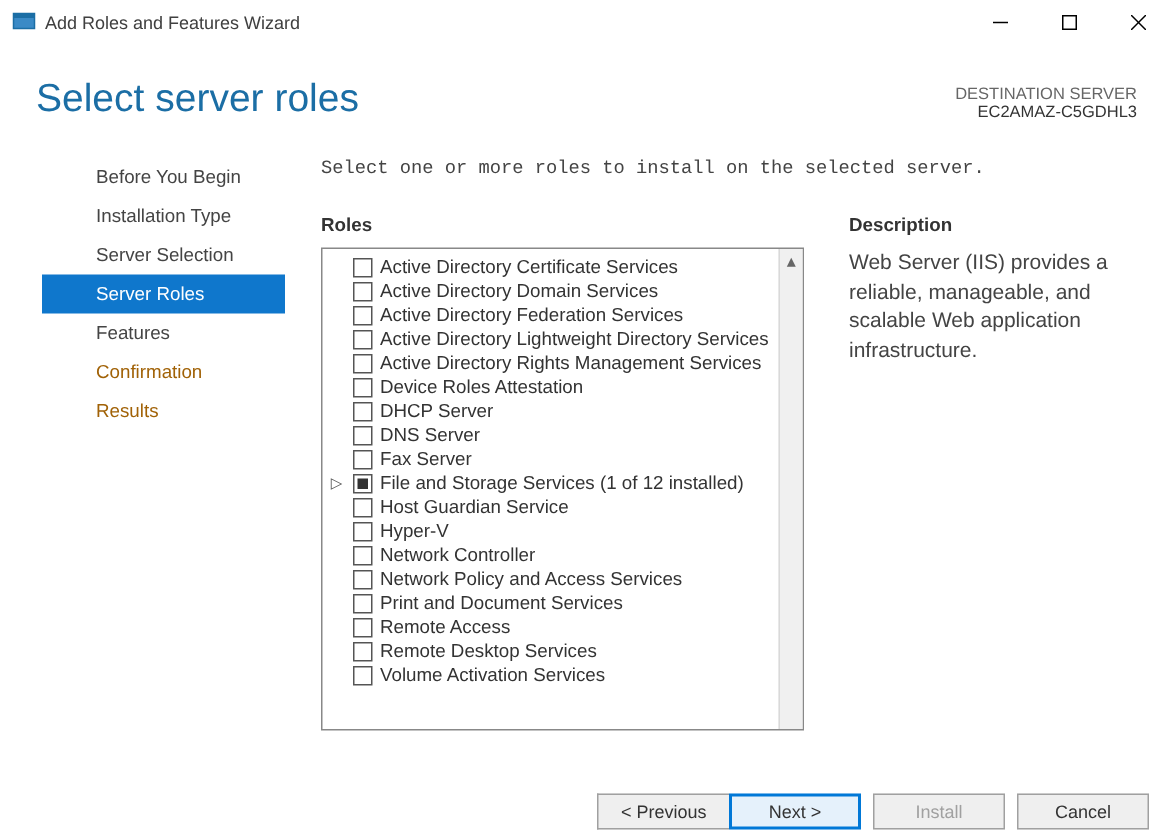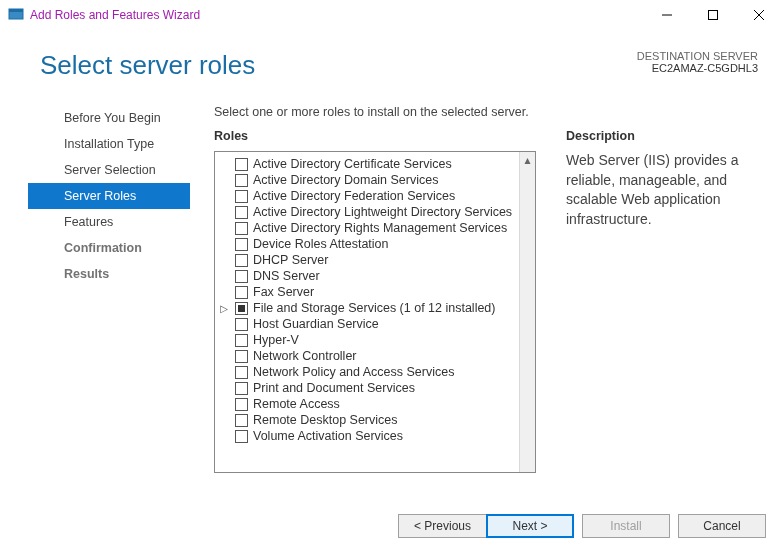--- a/index.html
+++ b/index.html
@@ -1,52 +1,52 @@
 <!DOCTYPE html>
 <html><head>
 <meta charset="utf-8">
 <style>
   * { box-sizing: border-box; margin: 0; padding: 0; font-family: "Segoe UI", Tahoma, sans-serif; }
   body { width: 782px; height: 557px; background: #fff; overflow: hidden; font-size: 12px; color: #333; }
   .titlebar { height: 30px; display: flex; align-items: center; padding: 0 0 0 8px; }
   .titlebar-icon { width: 16px; height: 16px; margin-right: 6px; }
-  .titlebar-title { font-size: 12px; color: #a21caf; flex: 1; }
+  .titlebar-title { font-size: 12px; color: #404040; flex: 1; }
   .win-controls { display: flex; }
   .win-btn { width: 46px; height: 30px; display: flex; align-items: center; justify-content: center; color: #000; }
   .win-btn svg { display: block; }
-  .header-row { display: flex; justify-content: space-between; align-items: flex-start; padding: 20px 24px 4px 24px; margin-left: 16px; }
+  .header-row { display: flex; justify-content: space-between; align-items: flex-end; padding: 20px 24px 4px 24px; }
   .page-title { font-size: 26px; font-weight: 300; color: #1b6ea5; }
   .dest { text-align: right; font-size: 11px; color: #555; }
   .dest .d1 { color: #666; display:block; }
   .dest .d2 { color: #333; display:block; }
   .content { display: flex; padding: 20px 0 0 0; }
   .sidebar { width: 190px; padding-top: 0; padding-left: 28px; }
   .sidebar-item { padding: 6px 0 6px 36px; font-size: 12.5px; color: #444; cursor: default; }
   .sidebar-item.active { background: #0f77cc; color: #fff; }
-  .sidebar-item.disabled { color: #737373; font-weight: bold; }
+  .sidebar-item.disabled { color: #a16207; }
   .main { flex: 1; padding: 0 24px 0 24px; display: flex; flex-direction: column; }
-  .instr { font-size: 12.5px; color: #444; margin-bottom: 10px; }
+  .instr { font-size: 12.5px; color: #444; margin-bottom: 24px; font-family: Liberation Mono, monospace; }
   .cols { display: flex; gap: 30px; }
   .roles-col { width: 322px; }
   .desc-col { flex: 1; }
   .sec-head { font-size: 12.5px; font-weight: 600; color: #333; margin-bottom: 8px; }
   .roles-box { border: 1px solid #888; height: 322px; position: relative; background: #fff; }
   .roles-scroll { position: absolute; inset: 0 16px 0 0; overflow-y: auto; padding: 4px 2px 4px 0; }
   .scrollbar { position: absolute; right: 0; top: 0; bottom: 0; width: 16px; background: #f0f0f0; border-left: 1px solid #d9d9d9; }
   .scroll-arrow { height:16px; display:flex; align-items:center; justify-content:center; color:#666; }
   .role-row { display: flex; align-items: center; height: 16px; margin: 0 0 0 20px; white-space: nowrap; font-size: 12.5px; color: #333; }
   .role-row .exp { width: 10px; text-align: center; color: #555; margin-left: -16px; margin-right: 6px; font-size: 10px; }
   .role-cb { width: 13px; height: 13px; border: 1px solid #555; background: #fff; margin-right: 5px; display:inline-block; position:relative; }
   .role-cb.tri::after { content: ""; position:absolute; inset:2px; background:#333; }
   .role-label { }
   .role-row.selected .role-label { background: #0099ff; color: #fff; padding: 0 2px; }
   .highlight-frame { border: 2px solid #e0342b; padding: 1px; display: inline-flex; align-items: center; margin-left: 16px; height:20px;margin-top:33px; }
   .highlight-frame .role-row { margin-left: 0; }
   .desc-text { font-size: 14px; color: #444; line-height: 1.4; }
-  .footer { position: absolute; bottom: 19px; right: 16px; display: flex; }
+  .footer { position: absolute; bottom: 4px; right: 16px; display: flex; }
   .btn { width: 88px; height: 24px; border: 1px solid #a0a0a0; background: #efefef; font-size: 12px; color: #333; display:flex; align-items:center; justify-content:center; margin-left: 8px; }
   .btn.disabled { color: #a0a0a0; }
   .btn.default { border: 2px solid #0078d7; background:#e5f1fb; }
   .pair { display:flex; }
   .pair .btn { margin-left: 0; }
   .pair .btn:first-child { border-right: none; }
 </style>
 </head>
 <body>
 

